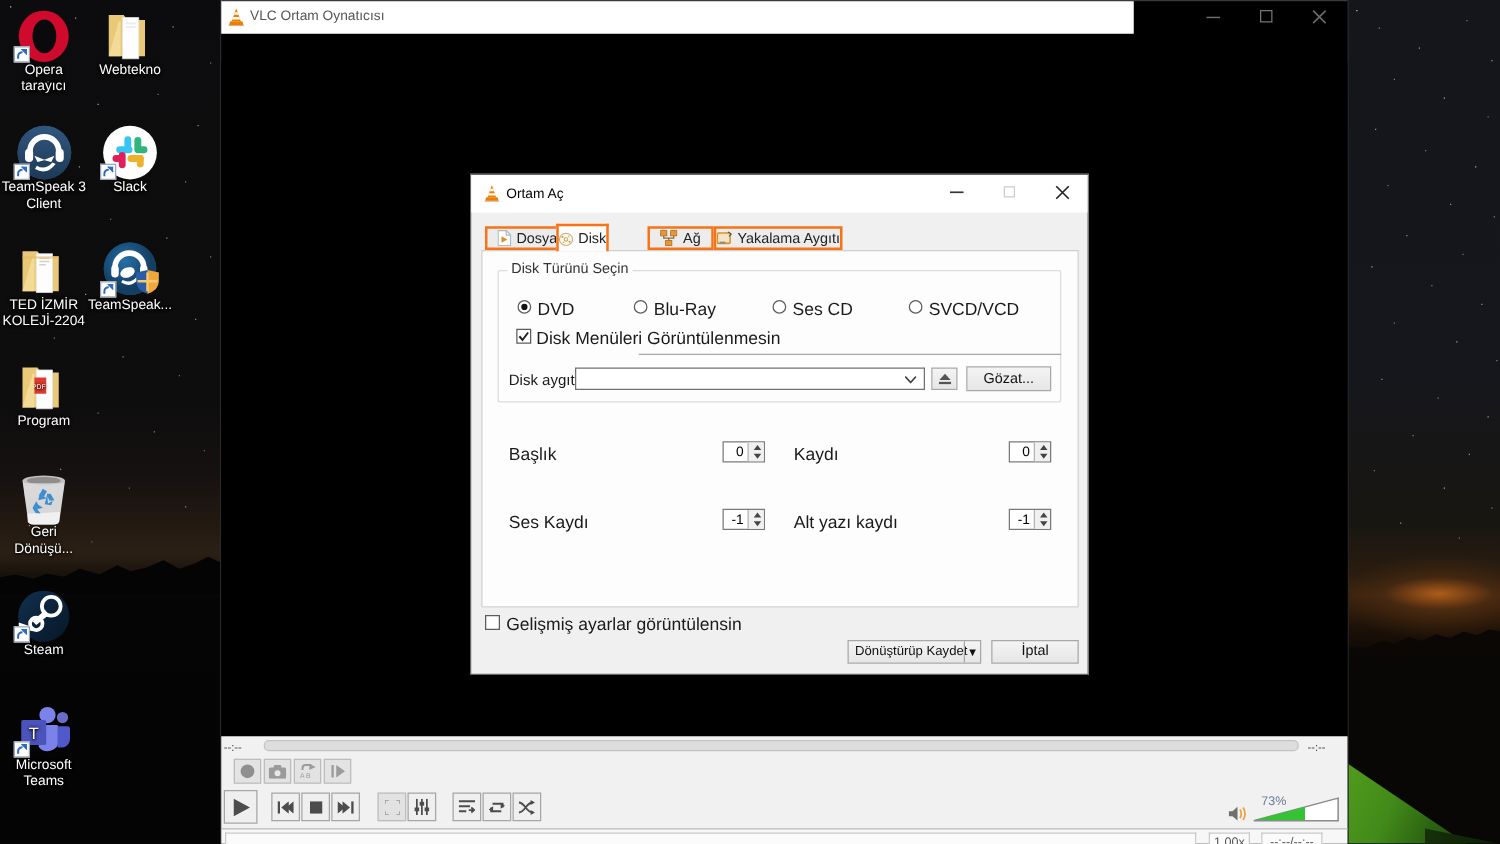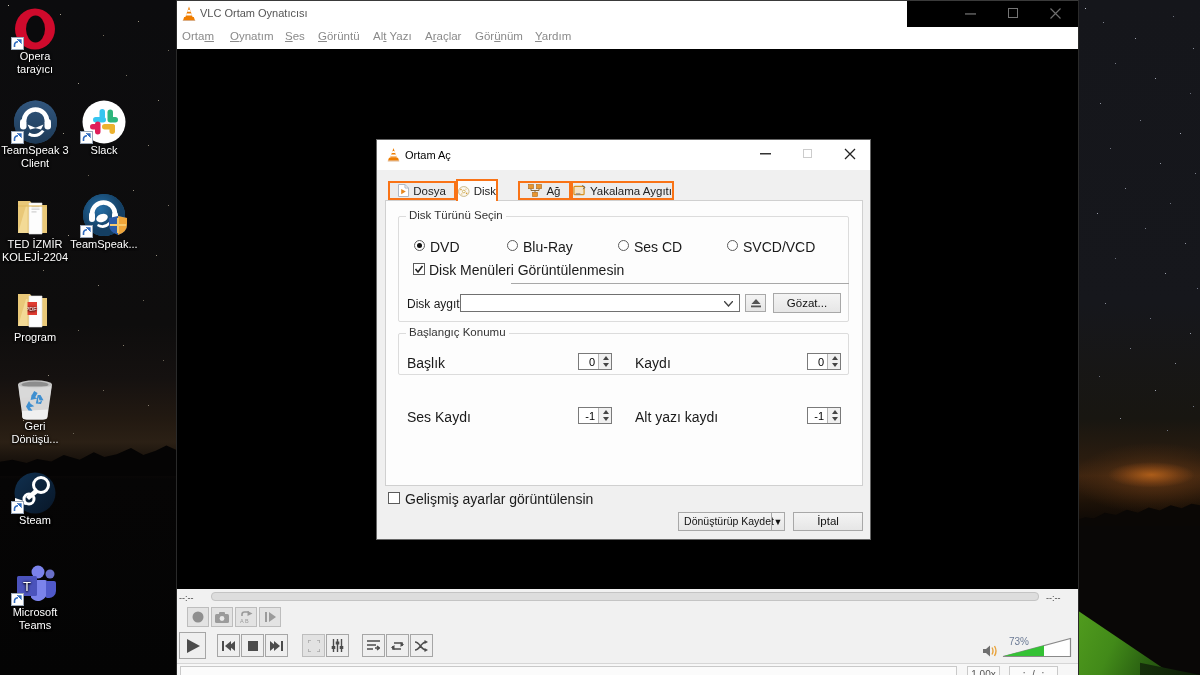--- a/index.html
+++ b/index.html
@@ -94,20 +94,31 @@
       <div class="shc">
           <svg width="9" height="9" viewBox="0 0 9 9">
             <path d="M1.5 8V6C1.5 4 3 2.8 5 2.8" fill="none" stroke="#2f6bbf" stroke-width="1.6"></path>
             <path d="M4.2 0.2h4.4v4.4z" fill="#2f6bbf"></path>
             <path d="M4.2 0.2l4.4 4.4" stroke="#2f6bbf" stroke-width="1"></path>
           </svg>
         </div>
     </div>
     <div>Opera<br>tarayıcı</div>
   </div>
+  <div class="dico" style="left:66px;top:8px">
+    <div class="ig">
+      <svg width="40" height="42" viewBox="0 0 40 42">
+          <path d="M3 4h12l3 4h14v29H3z" fill="#e9c878"></path>
+          <path d="M14 6h13v33H14z" fill="#fdfdfd" stroke="#e3e3e3" stroke-width=".6"></path>
+          <path d="M16.5 10h8v1.3h-8zm0 3h8v1.3h-8z" fill="#ececec"></path>
+          <path d="M3 37l8-28h1.5v28z" fill="#f3da96"></path>
+        </svg>
+    </div>
+    <div>Webtekno</div>
+  </div>
   <div class="dico" style="left:-3px;top:100px">
     <div class="ig" style="height:44px">
       <svg width="45" height="44" viewBox="0 0 45 44">
           <circle cx="22.5" cy="22" r="21.5" fill="#28496b"></circle>
           <circle cx="22.5" cy="22" r="21.5" fill="url(#tsg)"></circle>
           <defs>
             <linearGradient id="tsg" x1="0" y1="0" x2="0" y2="1">
               <stop offset="0" stop-color="#31567d"></stop>
               <stop offset="1" stop-color="#1d3a57"></stop>
             </linearGradient>
@@ -281,30 +292,20 @@
       </svg>
     <span class="ttl">VLC Ortam Oynatıcısı</span>
     <svg class="abs" style="left:788px;top:13px" width="11" height="2">
         <rect width="11" height="1.3" y="0.3" fill="#6e6e6e"></rect>
       </svg>
     <div class="abs" style="left:831px;top:8px;width:10px;height:10px;border:1px solid #757575"></div>
     <svg class="abs" style="left:872px;top:7px" width="13" height="13" viewBox="0 0 13 13">
         <path d="M1.5 1.5l10 10M11.5 1.5l-10 10" stroke="#6e6e6e" stroke-width="1.2"></path>
       </svg>
   </div>
-  <div id="mbar">
-    <span style="left:5px">Orta<u>m</u></span>
-    <span style="left:53px"><u>O</u>ynatım</span>
-    <span style="left:108px"><u>S</u>es</span>
-    <span style="left:141px"><u>G</u>örüntü</span>
-    <span style="left:196px">Al<u>t</u> Yazı</span>
-    <span style="left:248px">A<u>r</u>açlar</span>
-    <span style="left:298px">Gör<u>ü</u>nüm</span>
-    <span style="left:358px"><u>Y</u>ardım</span>
-  </div>
   <div id="video"></div>
   <div id="cpanel">
     <span class="tmlbl" style="left:2px">--:--</span>
     <div id="seek"></div>
     <span class="tmlbl" style="left:869px">--:--</span>
 
     <div class="cbtn dis" style="left:10px;top:18px;width:22px;height:20px">
         <svg width="12" height="12">
           <circle cx="6" cy="6" r="5.5" fill="#8f8f8f"></circle>
         </svg>
@@ -418,21 +419,21 @@
     <svg class="abs" style="left:467px;top:8px" width="12" height="12" viewBox="0 0 12 12">
         <path d="M1 1l10 10M11 1L1 11" stroke="#222" stroke-width="1.3"></path>
       </svg>
   </div>
 
   <div class="tab" style="left:11px;width:68px"><svg width="11" height="13" viewBox="0 0 11 13">
         <path d="M0.5 0.5h6.5l3.5 3.5v8.5H0.5z" fill="#fff" stroke="#b0b8c4" stroke-width="1"></path>
         <path d="M7 0.5V4h3.5" fill="none" stroke="#b0b8c4" stroke-width="1"></path>
         <path d="M3.2 5l4.6 2.6-4.6 2.6z" fill="#e8881f"></path>
       </svg>Dosya</div>
-  <div class="tab sel" style="left:79px;width:42px"><svg width="14" height="13" viewBox="0 0 14 13">
+  <div class="tab sel" style="left:68px;width:42px"><svg width="14" height="13" viewBox="0 0 14 13">
         <ellipse cx="7" cy="6.5" rx="6.3" ry="5.9" fill="#faf8f2" stroke="#c3ad72" stroke-width="1"></ellipse>
         <ellipse cx="7" cy="6.5" rx="1.7" ry="1.6" fill="#fff" stroke="#caa84c" stroke-width="1"></ellipse>
         <circle cx="3.6" cy="4.2" r="1" fill="#d89b33"></circle>
         <circle cx="10.4" cy="8.8" r="1" fill="#d89b33"></circle>
         <circle cx="4.6" cy="9.4" r=".8" fill="#e0b25c"></circle>
         <circle cx="9.6" cy="3.6" r=".8" fill="#e0b25c"></circle>
       </svg>Disk</div>
   <div class="tab" style="left:141px;width:53px"><svg width="14" height="13" viewBox="0 0 14 13">
         <path d="M3 4.5v2h8v-2M7 6.5v2" stroke="#8a6a3a" stroke-width="1" fill="none"></path>
         <rect x="0.5" y="0.5" width="5" height="4.2" fill="#e8962f" stroke="#a86a20" stroke-width=".6"></rect>
@@ -469,23 +470,20 @@
       <svg class="abs" style="right:6px;top:6px" width="9" height="6" viewBox="0 0 9 6">
           <path d="M0 0l4.5 5L9 0" fill="none" stroke="#444" stroke-width="1.4"></path>
         </svg>
     </div>
     <div class="btn" style="left:359px;top:93px;width:21px;height:18px"><svg width="10" height="9" viewBox="0 0 10 9" style="margin-top:4px">
           <path d="M5 0l4.5 5h-9z" fill="#555"></path>
           <rect y="6.5" width="10" height="1.8" fill="#555"></rect>
         </svg></div>
     <div class="btn" style="left:387px;top:92px;width:68px;height:20px;line-height:18px;font-size:11.5px">Gözat...</div>
 
-    <div class="grp" style="left:12px;top:132px;width:451px;height:42px">
-        <span class="glab">Başlangıç Konumu</span>
-      </div>
     <span class="lbl" style="left:21px;top:154px">Başlık</span>
     <div class="spin" style="left:192px;top:152px">
         <span class="num">0</span>
         <span class="ud"></span>
       </div>
     <span class="lbl" style="left:249px;top:154px">Kaydı</span>
     <div class="spin" style="left:421px;top:152px">
         <span class="num">0</span>
         <span class="ud"></span>
       </div>

